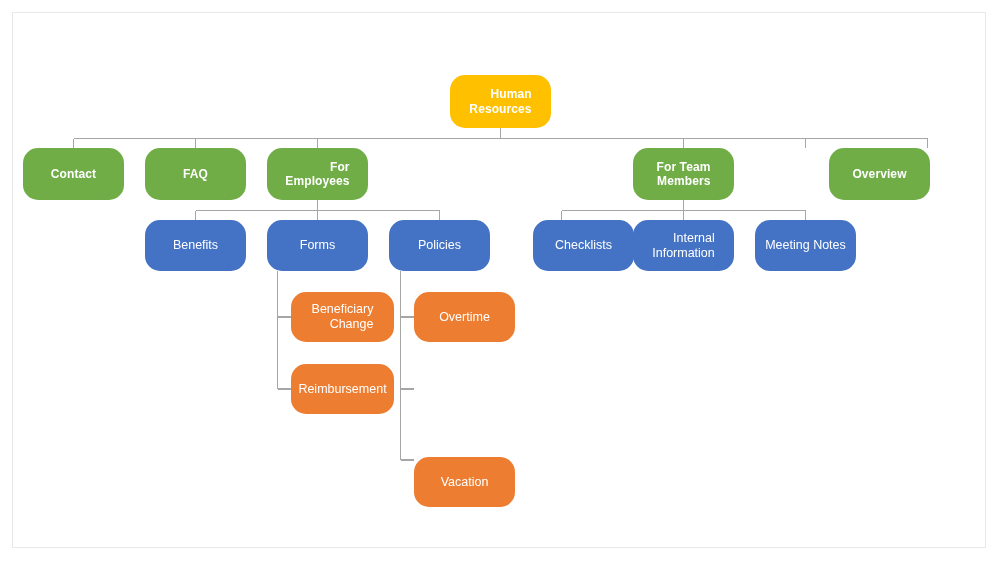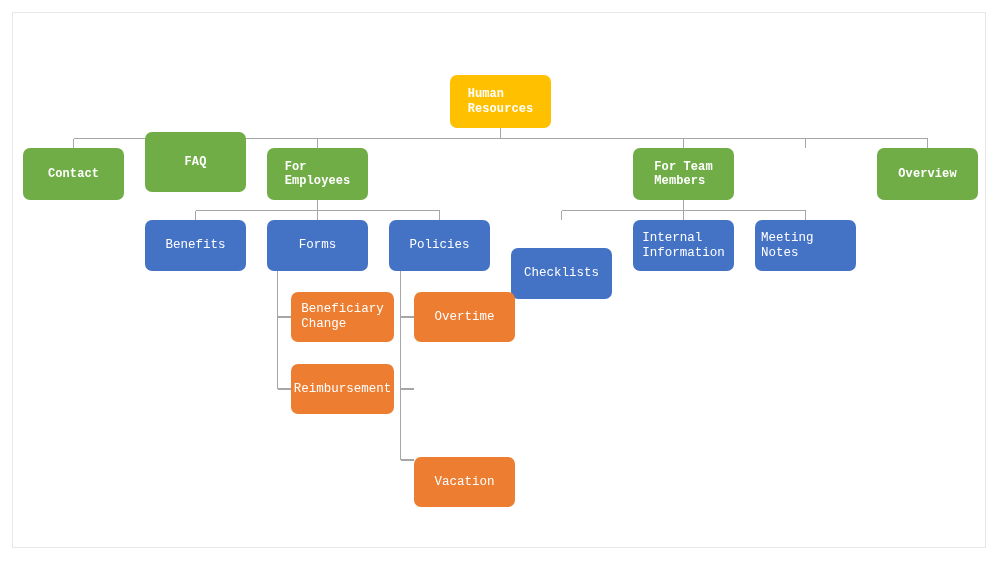--- a/index.html
+++ b/index.html
@@ -32,31 +32,30 @@
   #edges {
     position: absolute;
     left: 0;
     top: 0;
     width: 999px;
     height: 562px;
   }
   .node {
     position: absolute;
     box-sizing: border-box;
-    border-radius: 7px;
+    border-radius: 15px;
     display: flex;
     align-items: center;
     justify-content: center;
-    text-align: left;
+    text-align: right;
     color: #ffffff;
     line-height: 1.18;
     padding: 2px 6px;
     white-space: pre-line;
     overflow: hidden;
-    font-family: Liberation Mono, monospace;
   }
   .lvl-root {
     background: #ffc000;
     font-weight: bold;
     font-size: 12px;
     letter-spacing: 0.1px;
   }
   .lvl-2 {
     background: #70ad47;
     font-weight: bold;
@@ -121,31 +120,31 @@
       <path d="M400.5 317 L414 317"></path>
       <path d="M400.5 389 L414 389"></path>
       <path d="M400.5 460 L414 460"></path>
     </g>
   </svg>
 
   <div class="node lvl-root" style="left: 450px; top: 75px; width: 101px; height: 53px;">Human
 Resources</div>
 
   <div class="node lvl-2" style="left: 23px; top: 148px; width: 101px; height: 52px;">Contact</div>
-  <div class="node lvl-2" style="left: 145px; top: 132px; width: 101px; height: 60px;">FAQ</div>
+  <div class="node lvl-2" style="left: 145px; top: 148px; width: 101px; height: 52px;">FAQ</div>
   <div class="node lvl-2" style="left: 633px; top: 148px; width: 101px; height: 52px;">For Team
 Members</div>
   <div class="node lvl-2" style="left: 267px; top: 148px; width: 101px; height: 52px;">For
 Employees</div>
-  <div class="node lvl-2" style="left: 877px; top: 148px; width: 101px; height: 52px;">Overview</div>
+  <div class="node lvl-2" style="left: 829px; top: 148px; width: 101px; height: 52px;">Overview</div>
 
   <div class="node lvl-3" style="left: 145px; top: 220px; width: 101px; height: 51px;">Benefits</div>
   <div class="node lvl-3" style="left: 267px; top: 220px; width: 101px; height: 51px;">Forms</div>
   <div class="node lvl-3" style="left: 389px; top: 220px; width: 101px; height: 51px;">Policies</div>
-  <div class="node lvl-3" style="left: 511px; top: 220px; width: 101px; height: 51px; margin-top: 28px;">Checklists</div>
+  <div class="node lvl-3" style="left: 533px; top: 220px; width: 101px; height: 51px;">Checklists</div>
   <div class="node lvl-3" style="left: 633px; top: 220px; width: 101px; height: 51px;">Internal
 Information</div>
   <div class="node lvl-3" style="left: 755px; top: 220px; width: 101px; height: 51px;">Meeting Notes</div>
 
   <div class="node lvl-4" style="left: 291px; top: 292px; width: 103px; height: 50px;">Beneficiary
 Change</div>
   <div class="node lvl-4" style="left: 291px; top: 364px; width: 103px; height: 50px;">Reimbursement</div>
   <div class="node lvl-4" style="left: 414px; top: 292px; width: 101px; height: 50px;">Overtime</div>
   <div class="node lvl-4" style="left: 414px; top: 457px; width: 101px; height: 50px;">Vacation</div>
 

